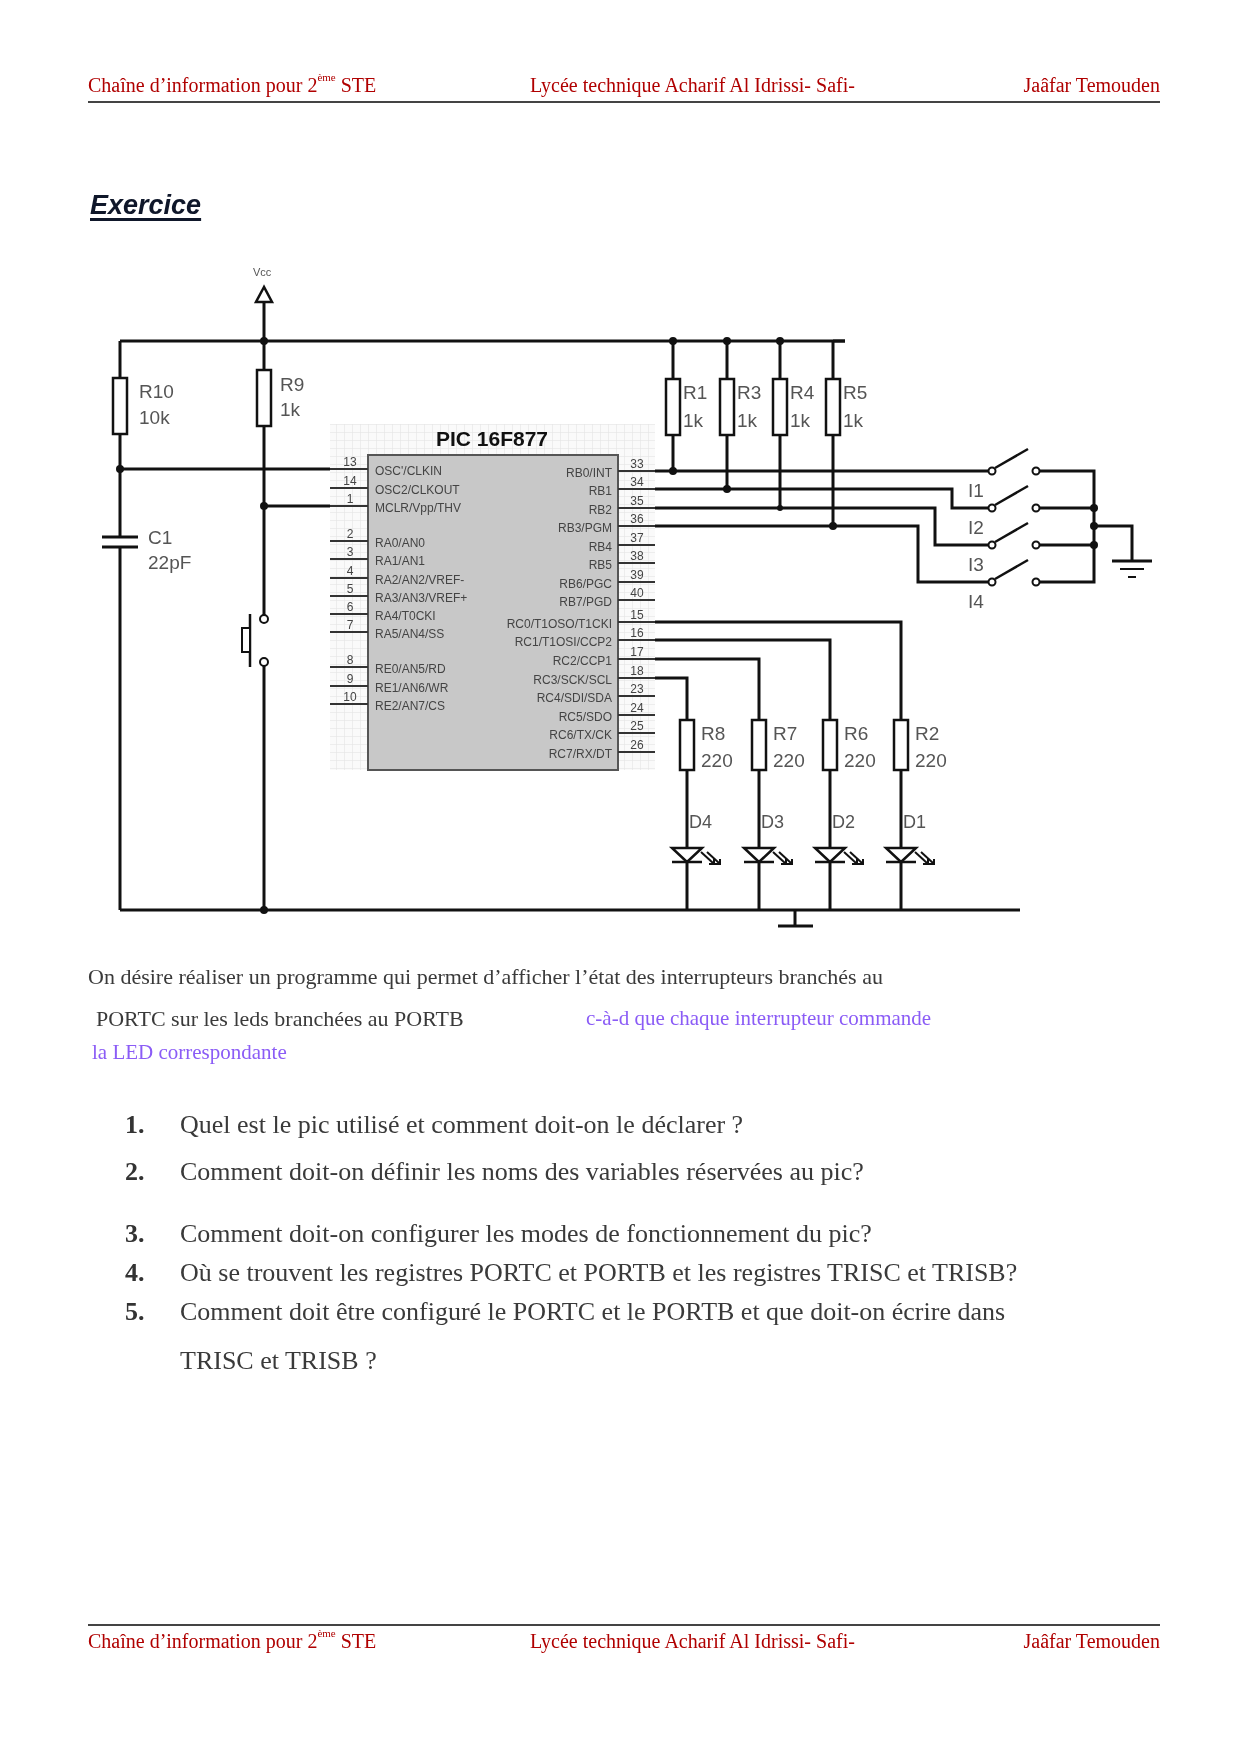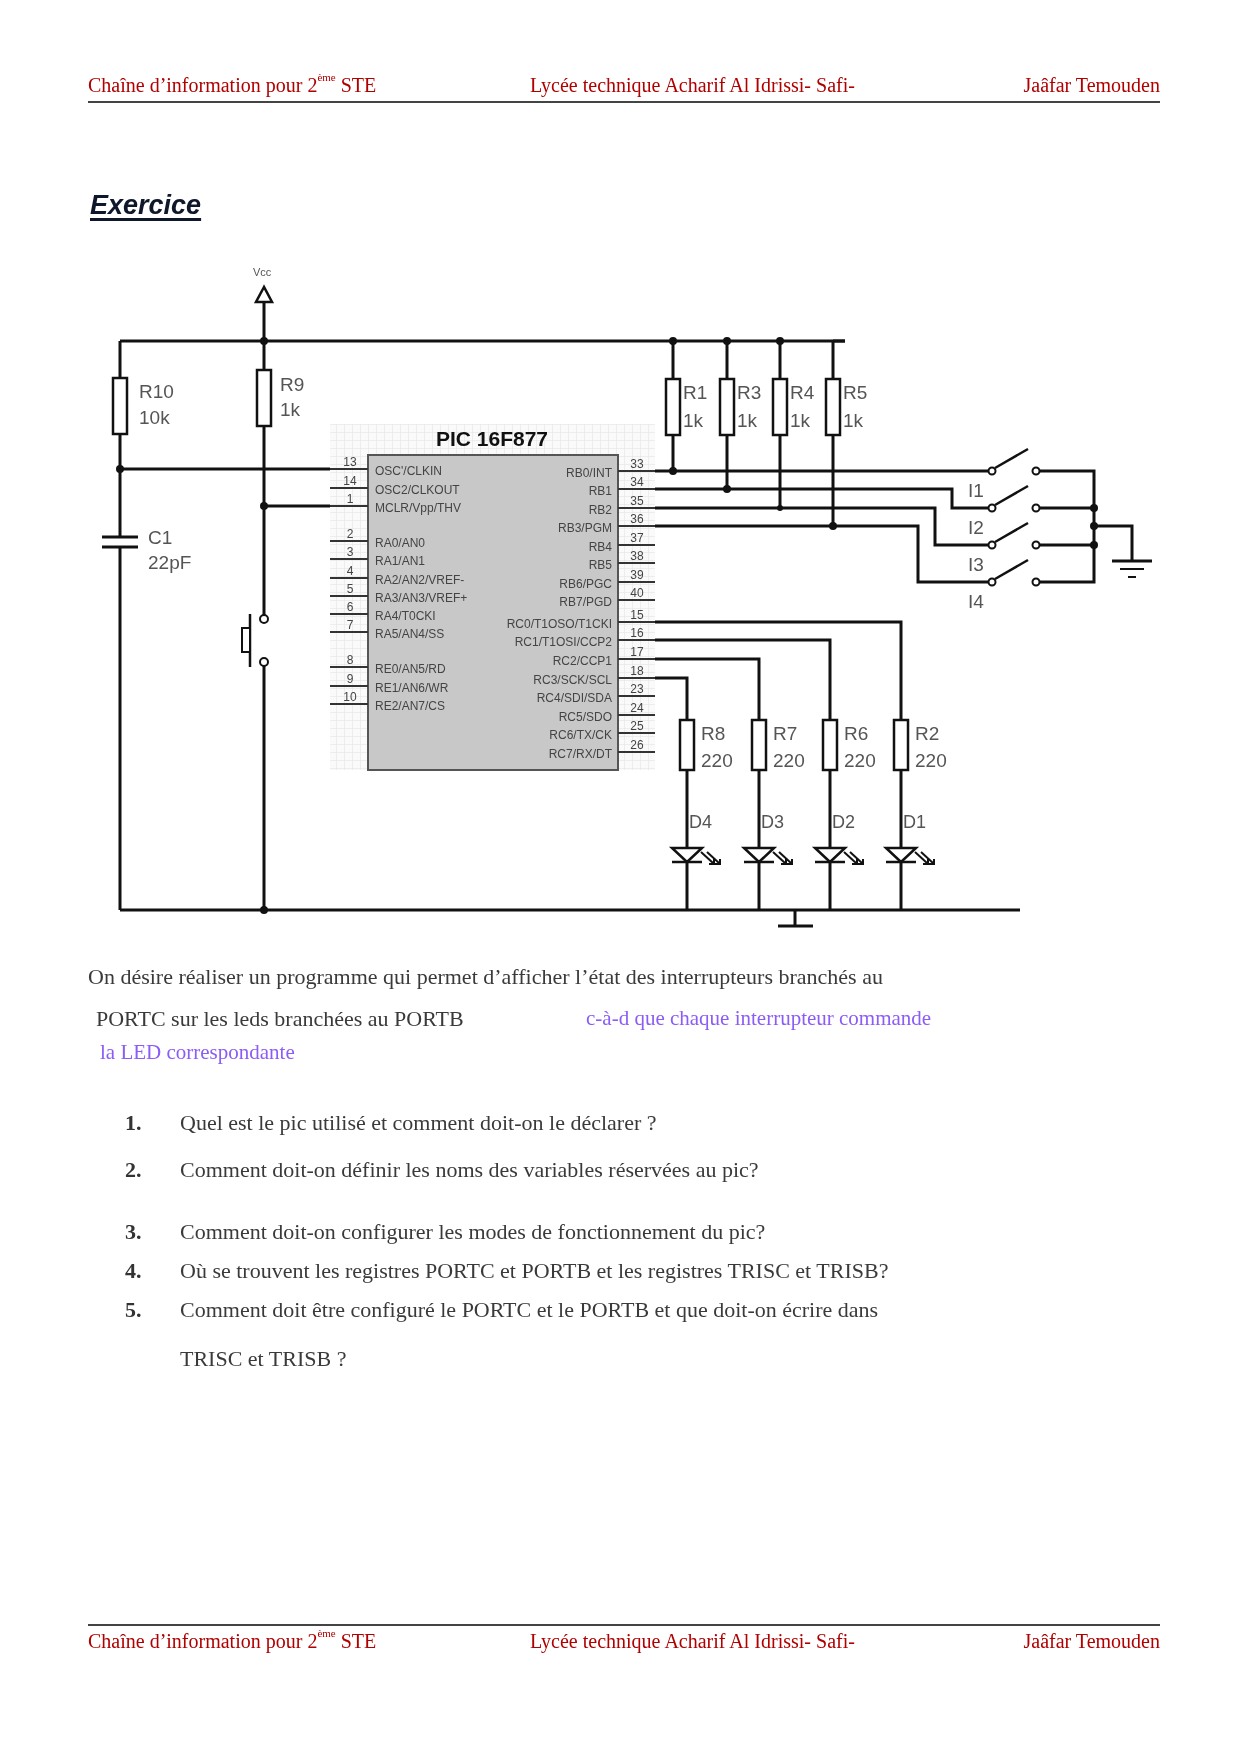--- a/index.html
+++ b/index.html
@@ -5,21 +5,21 @@
   html, body { margin:0; padding:0; background:#ffffff; }
   body { width:1240px; height:1754px; position:relative; overflow:hidden; font-family:"Liberation Serif", serif; }
   .hdr { position:absolute; left:88px; width:1072px; color:#b00000; font-size:20px; font-family:"Liberation Serif", serif; }
   .hdr span { position:absolute; top:0; white-space:nowrap; }
   .hdr sup { font-size:11px; vertical-align:top; position:relative; top:-3px; }
   .rule { position:absolute; left:88px; width:1072px; height:2px; background:#444; }
   .title { position:absolute; left:90px; top:190px; font-family:"Liberation Sans", sans-serif; font-weight:bold; font-style:italic; font-size:27px; color:#0f172a; text-decoration:underline; text-decoration-thickness:3px; text-underline-offset:4px; }
   svg#schem { position:absolute; left:0; top:0; }
   .txt { position:absolute; font-family:"Liberation Serif", serif; font-size:22px; color:#3a3a3a; white-space:nowrap; }
   .dark { color:#8b5cf6; }
-  .q { position:absolute; left:125px; font-family:"Liberation Serif", serif; font-size:22px; color:#3a3a3a; white-space:nowrap; }
+  .q { position:absolute; left:125px; font-family:"Liberation Serif", serif; font-size:26px; color:#3a3a3a; white-space:nowrap; }
   .q .num { display:inline-block; width:55px; font-weight:bold; color:#333; }
   .lbl { font-family:"Liberation Sans", sans-serif; fill:#555; }
   .pin { font-family:"Liberation Sans", sans-serif; fill:#444; font-size:12px; }
   .pn  { font-family:"Liberation Sans", sans-serif; fill:#444; font-size:12px; }
 </style>
 </head>
 <body>
 
 <div class="hdr" style="top:74px;">
   <span style="left:0;"><span style="position:static">Chaîne d’information pour 2</span><sup>ème</sup><span style="position:static"> STE</span></span>
@@ -322,21 +322,21 @@
         <polyline points="923,864 928,864 928,859" fill="none" stroke="#111" stroke-width="2"></polyline>
         <polyline points="929,864 934,864 934,859" fill="none" stroke="#111" stroke-width="2"></polyline>
       </g>
       <text x="903" y="828" class="lbl" font-size="18">D1</text>
     </g>
 </svg>
 
 <div class="txt" style="left:88px; top:964px;">On désire réaliser un programme qui permet d’afficher l’état des interrupteurs branchés au</div>
 <div class="txt" style="left:96px; top:1006px;">PORTC sur les leds branchées au PORTB</div>
 <div class="txt dark" style="left:586px; top:1006px; font-size:21px;">c-à-d que chaque interrupteur commande</div>
-<div class="txt dark" style="left:92px; top:1040px; font-size:21px;margin-left:8px;">la LED correspondante</div>
+<div class="txt dark" style="left:92px; top:1040px; font-size:21px;">la LED correspondante</div>
 
 <div id="questions">
     <div class="q" style="top: 1110px;"><span class="num">1.</span><span>Quel est le pic utilisé et comment doit-on le déclarer ?</span></div>
     <div class="q" style="top: 1157px;"><span class="num">2.</span><span>Comment doit-on définir les noms des variables  réservées au pic?</span></div>
     <div class="q" style="top: 1203px; margin-top: 16px;"><span class="num">3.</span><span>Comment doit-on configurer les modes de fonctionnement du pic?</span></div>
     <div class="q" style="top: 1250px; margin-top: 8px;"><span class="num">4.</span><span>Où se trouvent les registres PORTC et PORTB et les registres TRISC et TRISB?</span></div>
     <div class="q" style="top: 1297px;"><span class="num">5.</span><span>Comment doit être configuré le PORTC et le PORTB et que doit-on écrire dans</span></div>
     <div class="q" style="top: 1346px;"><span class="num"></span><span>TRISC et TRISB ?</span></div>
   </div>
 

